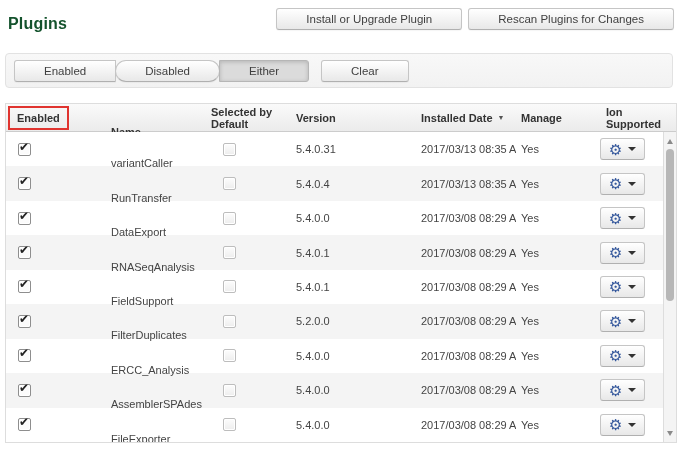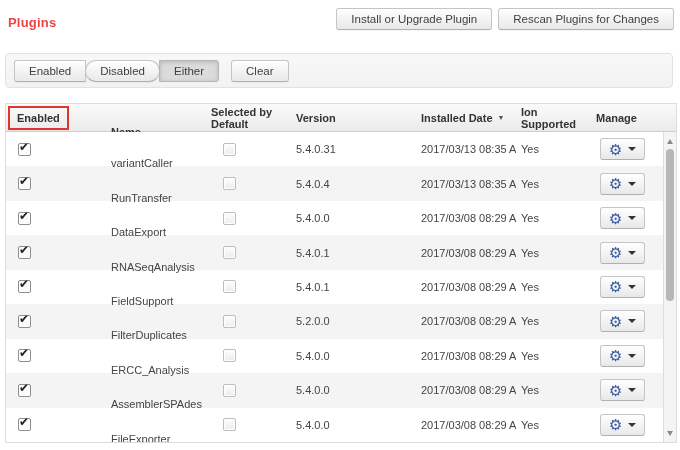--- a/index.html
+++ b/index.html
@@ -7,25 +7,25 @@
     --gear-blue:#35589c;
     --border:#dddddd;
     --text:#444444;
   }
   *{box-sizing:border-box;margin:0;padding:0;}
   html,body{width:680px;height:450px;background:#ffffff;overflow:hidden;}
   body{font-family:"Liberation Sans","DejaVu Sans",sans-serif;color:var(--text);}
   .page{position:relative;width:680px;height:450px;background:#fff;}
 
   
-  .page-title{position:absolute;left:8px;top:15px;font-size:13px;font-weight:bold;color:#ef4444;letter-spacing:.2px;}
+  .page-title{position:absolute;left:8px;top:15px;font-size:16px;font-weight:bold;color:#14532d;letter-spacing:.2px;}
   .top-actions{position:absolute;top:8px;right:6px;display:flex;gap:6px;}
   .btn{
     display:inline-flex;align-items:center;justify-content:center;
-    height:22px;padding:0 14px;font-size:11.5px;color:#3f3f3f;
+    height:22px;padding:0 29px;font-size:11.5px;color:#3f3f3f;
     background:linear-gradient(#ffffff,#e8e8e8);
     border:1px solid #c5c5c5;border-bottom-color:#b0b0b0;border-radius:3px;
     box-shadow:0 1px 1px rgba(0,0,0,.04);cursor:pointer;white-space:nowrap;
     font-family:inherit;
   }
   
   .filter-bar{
     position:absolute;left:5px;right:7px;top:53px;height:35px;
     background:linear-gradient(#f8f8f8,#f2f2f2);
     border:1px solid #e2e2e2;border-radius:4px;
@@ -145,22 +145,22 @@
           <span>Enabled</span>
         </span>
       </div>
       <div class="th c-name">Name</div>
       <div class="th c-selected">Selected by Default</div>
       <div class="th c-version">Version</div>
       <div class="th c-date">
         <span>Installed Date</span>
         <span class="sort-arrow">▼</span>
       </div>
+      <div class="th c-manage">Manage</div>
       <div class="th c-ion">Ion Supported</div>
-      <div class="th c-manage">Manage</div>
     </div>
 
     <div class="tbody" id="rows">
         <div class="tr">
     <div class="td c-enabled">
       <span class="checkbox checked">
         <span class="check">✔</span>
       </span>
     </div>
     <div class="td c-name">variantCaller</div>

